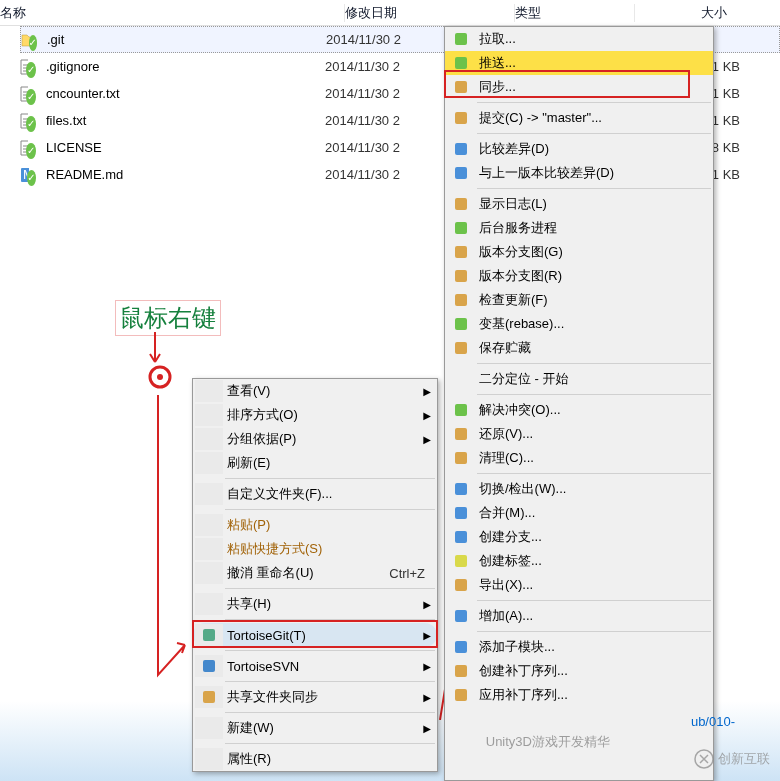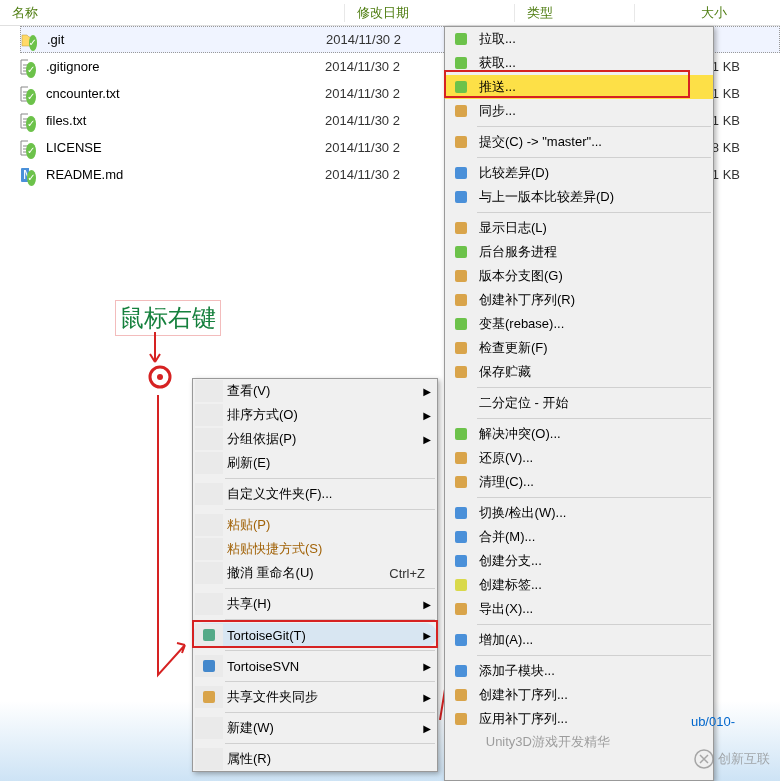--- a/index.html
+++ b/index.html
@@ -1,19 +1,19 @@
 <!DOCTYPE html>
 <html><head>
 <meta charset="utf-8">
 <style>
 * { margin: 0; padding: 0; box-sizing: border-box; font-family: "Microsoft YaHei", SimSun, Arial, sans-serif; font-size: 13px; }
 body { background: #fff; width: 780px; height: 781px; overflow: hidden; position: relative; }
 
 .header-row { display: flex; height: 26px; align-items: center; border-bottom: 1px solid #e0e0e0; }
-.header-cell { color: #4d7c0f; padding-left: 12px; }
+.header-cell { color: #0f172a; }
 .col-name { width: 345px; border-right: 1px solid #e8e8e8; }
 .col-date { width: 170px; border-right: 1px solid #e8e8e8; }
 .col-type { width: 120px; border-right: 1px solid #e8e8e8; font-family: Liberation Mono, monospace; }
 .col-size { width: 100px; text-align: right; padding-right: 8px; }
 
 .file-list { padding-left: 20px; }
 .file-row { display: flex; height: 27px; align-items: center; }
 .file-row.selected { border: 1px dotted #999; background: #f0f4ff; }
 .file-icon { width: 18px; height: 18px; margin-right: 8px; display: inline-flex; align-items: center; justify-content: center; }
 .file-name { flex: 0 0 305px; display: flex; align-items: center; }
@@ -270,129 +270,120 @@
 <div class="context-menu menu2" id="menu2">
     <div class="menu-item">
       <span class="menu-icon-slot">
         <svg width="16" height="16">
           <rect x="2" y="2" width="12" height="12" rx="2" fill="#6cc24a"></rect>
         </svg>
       </span>
       <span class="menu-label ">拉取...</span>
 
       </div>
-    <div class="menu-item">
+    <div class="menu-item" style="background: #fde047;">
       <span class="menu-icon-slot">
         <svg width="16" height="16">
           <rect x="2" y="2" width="12" height="12" rx="2" fill="#6cc24a"></rect>
         </svg>
       </span>
-      <span class="menu-label ">获取...</span>
-
-      </div>
-    <div class="menu-item" style="background: #fde047;">
+      <span class="menu-label ">推送...</span>
+
+      </div>
+    <div class="menu-item">
+      <span class="menu-icon-slot">
+        <svg width="16" height="16">
+          <rect x="2" y="2" width="12" height="12" rx="2" fill="#d9a44a"></rect>
+        </svg>
+      </span>
+      <span class="menu-label ">同步...</span>
+
+      </div>
+    <div class="menu-sep"></div>
+    <div class="menu-item">
+      <span class="menu-icon-slot">
+        <svg width="16" height="16">
+          <rect x="2" y="2" width="12" height="12" rx="2" fill="#d9a44a"></rect>
+        </svg>
+      </span>
+      <span class="menu-label ">提交(C) -&gt; "master"...</span>
+
+      </div>
+    <div class="menu-sep"></div>
+    <div class="menu-item">
+      <span class="menu-icon-slot">
+        <svg width="16" height="16">
+          <rect x="2" y="2" width="12" height="12" rx="2" fill="#4a90d9"></rect>
+        </svg>
+      </span>
+      <span class="menu-label ">比较差异(D)</span>
+
+      </div>
+    <div class="menu-item">
+      <span class="menu-icon-slot">
+        <svg width="16" height="16">
+          <rect x="2" y="2" width="12" height="12" rx="2" fill="#4a90d9"></rect>
+        </svg>
+      </span>
+      <span class="menu-label ">与上一版本比较差异(D)</span>
+
+      </div>
+    <div class="menu-sep"></div>
+    <div class="menu-item">
+      <span class="menu-icon-slot">
+        <svg width="16" height="16">
+          <rect x="2" y="2" width="12" height="12" rx="2" fill="#d9a44a"></rect>
+        </svg>
+      </span>
+      <span class="menu-label ">显示日志(L)</span>
+
+      </div>
+    <div class="menu-item">
       <span class="menu-icon-slot">
         <svg width="16" height="16">
           <rect x="2" y="2" width="12" height="12" rx="2" fill="#6cc24a"></rect>
         </svg>
       </span>
-      <span class="menu-label ">推送...</span>
-
-      </div>
-    <div class="menu-item">
-      <span class="menu-icon-slot">
-        <svg width="16" height="16">
-          <rect x="2" y="2" width="12" height="12" rx="2" fill="#d9a44a"></rect>
-        </svg>
-      </span>
-      <span class="menu-label ">同步...</span>
-
-      </div>
-    <div class="menu-sep"></div>
-    <div class="menu-item">
-      <span class="menu-icon-slot">
-        <svg width="16" height="16">
-          <rect x="2" y="2" width="12" height="12" rx="2" fill="#d9a44a"></rect>
-        </svg>
-      </span>
-      <span class="menu-label ">提交(C) -&gt; "master"...</span>
-
-      </div>
-    <div class="menu-sep"></div>
-    <div class="menu-item">
-      <span class="menu-icon-slot">
-        <svg width="16" height="16">
-          <rect x="2" y="2" width="12" height="12" rx="2" fill="#4a90d9"></rect>
-        </svg>
-      </span>
-      <span class="menu-label ">比较差异(D)</span>
-
-      </div>
-    <div class="menu-item">
-      <span class="menu-icon-slot">
-        <svg width="16" height="16">
-          <rect x="2" y="2" width="12" height="12" rx="2" fill="#4a90d9"></rect>
-        </svg>
-      </span>
-      <span class="menu-label ">与上一版本比较差异(D)</span>
-
-      </div>
-    <div class="menu-sep"></div>
-    <div class="menu-item">
-      <span class="menu-icon-slot">
-        <svg width="16" height="16">
-          <rect x="2" y="2" width="12" height="12" rx="2" fill="#d9a44a"></rect>
-        </svg>
-      </span>
-      <span class="menu-label ">显示日志(L)</span>
+      <span class="menu-label ">后台服务进程</span>
+
+      </div>
+    <div class="menu-item">
+      <span class="menu-icon-slot">
+        <svg width="16" height="16">
+          <rect x="2" y="2" width="12" height="12" rx="2" fill="#d9a44a"></rect>
+        </svg>
+      </span>
+      <span class="menu-label ">版本分支图(G)</span>
+
+      </div>
+    <div class="menu-item">
+      <span class="menu-icon-slot">
+        <svg width="16" height="16">
+          <rect x="2" y="2" width="12" height="12" rx="2" fill="#d9a44a"></rect>
+        </svg>
+      </span>
+      <span class="menu-label ">版本分支图(R)</span>
+
+      </div>
+    <div class="menu-item">
+      <span class="menu-icon-slot">
+        <svg width="16" height="16">
+          <rect x="2" y="2" width="12" height="12" rx="2" fill="#d9a44a"></rect>
+        </svg>
+      </span>
+      <span class="menu-label ">检查更新(F)</span>
 
       </div>
     <div class="menu-item">
       <span class="menu-icon-slot">
         <svg width="16" height="16">
           <rect x="2" y="2" width="12" height="12" rx="2" fill="#6cc24a"></rect>
         </svg>
       </span>
-      <span class="menu-label ">后台服务进程</span>
-
-      </div>
-    <div class="menu-item">
-      <span class="menu-icon-slot">
-        <svg width="16" height="16">
-          <rect x="2" y="2" width="12" height="12" rx="2" fill="#d9a44a"></rect>
-        </svg>
-      </span>
-      <span class="menu-label ">版本分支图(G)</span>
-
-      </div>
-    <div class="menu-item">
-      <span class="menu-icon-slot">
-        <svg width="16" height="16">
-          <rect x="2" y="2" width="12" height="12" rx="2" fill="#d9a44a"></rect>
-        </svg>
-      </span>
-      <span class="menu-label ">创建补丁序列(R)</span>
-
-      </div>
-    <div class="menu-item">
-      <span class="menu-icon-slot">
-        <svg width="16" height="16">
-          <rect x="2" y="2" width="12" height="12" rx="2" fill="#6cc24a"></rect>
-        </svg>
-      </span>
       <span class="menu-label ">变基(rebase)...</span>
-
-      </div>
-    <div class="menu-item">
-      <span class="menu-icon-slot">
-        <svg width="16" height="16">
-          <rect x="2" y="2" width="12" height="12" rx="2" fill="#d9a44a"></rect>
-        </svg>
-      </span>
-      <span class="menu-label ">检查更新(F)</span>
 
       </div>
     <div class="menu-item">
       <span class="menu-icon-slot">
         <svg width="16" height="16">
           <rect x="2" y="2" width="12" height="12" rx="2" fill="#d9a44a"></rect>
         </svg>
       </span>
       <span class="menu-label ">保存贮藏</span>
 

